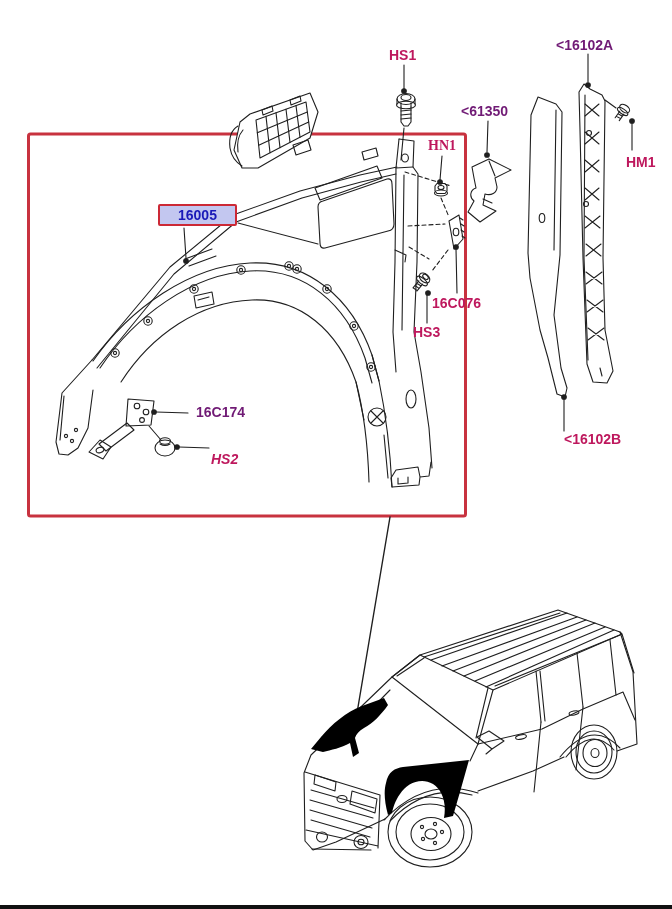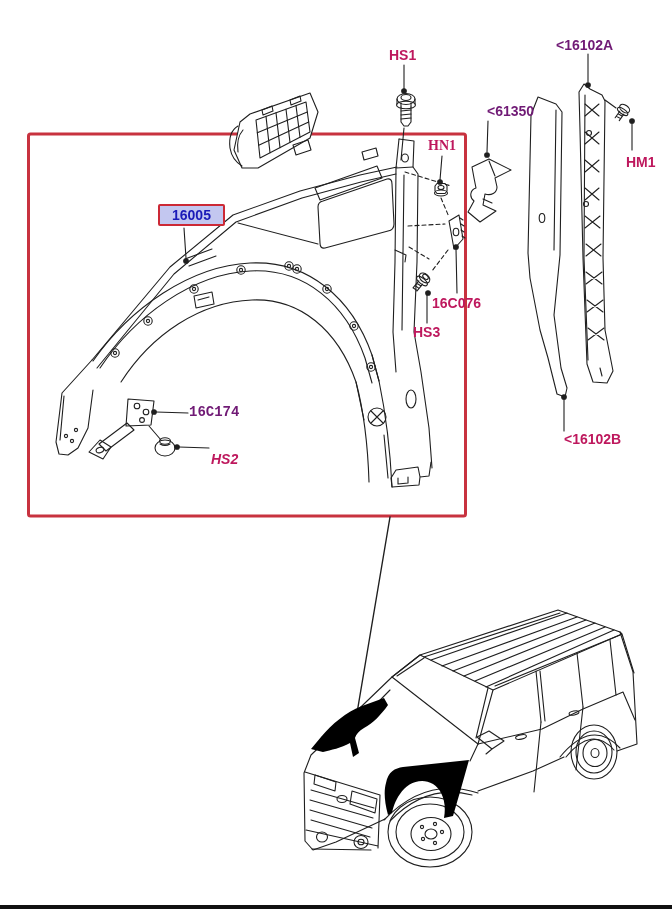--- a/index.html
+++ b/index.html
@@ -4,21 +4,21 @@
 <style>
   html,body{margin:0;padding:0;background:#fff;}
   #canvas{position:relative;width:672px;height:909px;background:#ffffff;overflow:hidden;
           font-family:"Liberation Sans",sans-serif;}
   #art{position:absolute;left:0;top:0;}
   .lbl{position:absolute;font:bold 14px "Liberation Sans",sans-serif;white-space:nowrap;
        line-height:14px;cursor:pointer;}
   .green{color:#be185d;}
   .blue{color:#701a75;}
   .hl-box{position:absolute;left:158px;top:204px;border:2px solid #cc2936;background:#c3c7f0;
-          border-radius:2px;padding:0 12px;cursor:pointer;}
+          border-radius:2px;padding:0 18px;cursor:pointer;}
   .hl-box span{font:bold 14px "Liberation Sans",sans-serif;color:#1a1ab8;line-height:15px;}
   #bottom-bar{position:absolute;left:0;bottom:0;width:672px;height:4px;background:#111;}
 </style>
 </head>
 <body>
 
 <div id="canvas">
 
 <svg id="art" width="672" height="909" viewBox="0 0 672 909">
   <g fill="none" stroke="#1f1f1f" stroke-width="1.1" stroke-linecap="round" stroke-linejoin="round">
@@ -253,28 +253,28 @@
       <ellipse cx="595" cy="753" rx="4" ry="4.5"></ellipse>
 
       <path d="M311,749 L321,737 C332,724 346,712 362,706 L384,698 L388,705 C381,715 373,723 364,728 C359,731 356,734 355,738 L359,753 L353,757 L350,743 C341,748 331,750 323,752 Z" fill="#000" stroke="none"></path>
       <path d="M386,783 C388,772 395,768 403,767 L469,760 L460,792 L453,816 L444,818 C447,801 441,789 433,784 C421,777 407,783 400,794 C395,801 393,808 392,813 L388,815 C384,800 384,790 386,783 Z" fill="#000" stroke="none"></path>
     </g>
   </g>
 </svg>
 
 <div class="lbl green" style="left:389px;top:48px;">HS1</div>
 <div class="lbl blue" style="left:556px;top:38px;">&lt;16102A</div>
-<div class="lbl blue" style="left:487px;top:104px;">&lt;61350</div>
+<div class="lbl blue" style="left:461px;top:104px;">&lt;61350</div>
 <div class="lbl green" style="left:428px;top:139px;font-family:Liberation Serif, serif;">HN1</div>
 <div class="lbl green" style="left:614px;top:155px;margin-left:12px;">HM1</div>
 
 <div class="hl-box">
   <span>16005</span>
 </div>
 
 <div class="lbl green" style="left:432px;top:296px;">16C076</div>
 <div class="lbl green" style="left:413px;top:325px;">HS3</div>
-<div class="lbl blue" style="left:189px;top:405px;font-family:Liberation Mono, monospace;">16C174</div>
+<div class="lbl blue" style="left:196px;top:405px;">16C174</div>
 <div class="lbl green" style="left:211px;top:452px;font-style:italic;">HS2</div>
 <div class="lbl green" style="left:528px;top:432px;margin-left:36px;">&lt;16102B</div>
 
 <div id="bottom-bar"></div>
 </div>
 
 </body></html>

